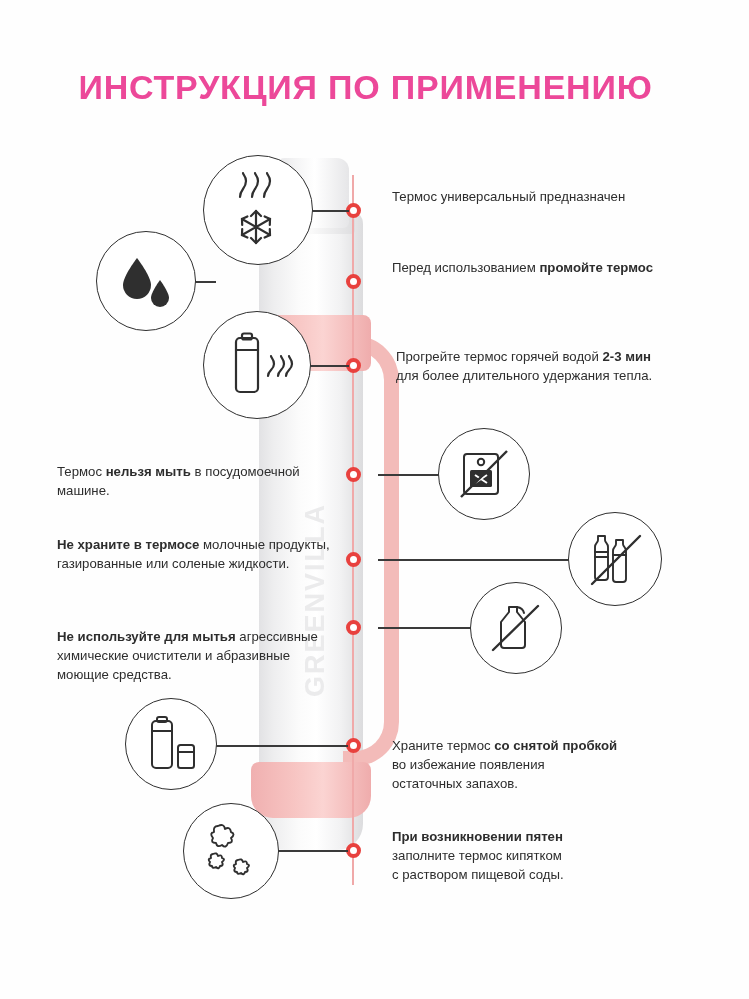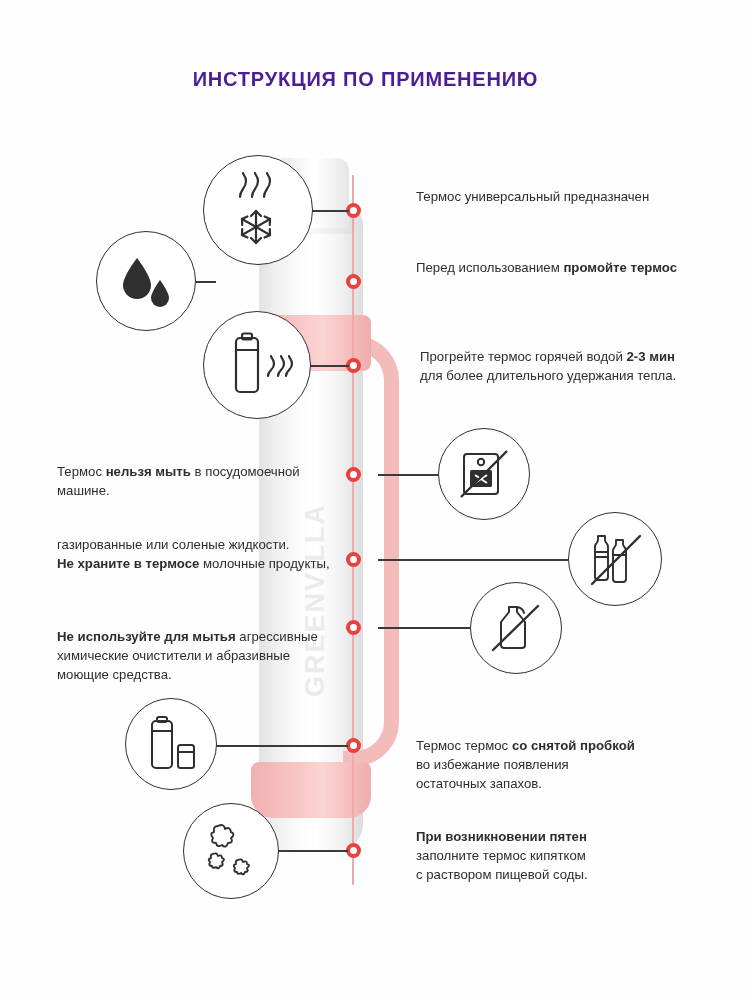--- a/index.html
+++ b/index.html
@@ -17,24 +17,24 @@
     position: absolute;
     inset: 0;
     background: #fefefe;
   }
 
   
   .title {
     position: absolute;
     top: 68px; left: 0; width: 731px;
     text-align: center;
-    font-size: 20px;
+    font-size: 34px;
     font-weight: bold;
     letter-spacing: 0.8px;
-    color: #4c1d95;
+    color: #ec4899;
   }
 
   
   .thermos-wrap {
     position: absolute;
     left: 247px; top: 150px;
     width: 130px; height: 740px;
   }
   .th-body {
     position: absolute;
@@ -130,21 +130,21 @@
   }
 
   
   .txt {
     position: absolute;
     font-size: 13.2px;
     line-height: 1.45;
     color: #2d2d2d;
   }
   .txt b { font-weight: bold; }
-  .txt.right { text-align: left; margin-left: 24px; }
+  .txt.right { text-align: left; }
   .txt.left { text-align: left; }
 
   svg { display: block; }
 </style>
 </head>
 <body>
 
 <div class="sheet"></div>
 
 <div class="title">ИНСТРУКЦИЯ ПО ПРИМЕНЕНИЮ</div>
@@ -287,32 +287,32 @@
   <div><span>Прогрейте термос горячей водой </span><b>2-3 мин</b></div>
   <div>для более длительного удержания тепла.</div>
 </div>
 
 <div class="txt left" style="left:57px; top:462px; width:290px;">
   <div><span>Термос </span><b>нельзя мыть</b><span> в посудомоечной</span></div>
   <div>машине.</div>
 </div>
 
 <div class="txt left" style="left:57px; top:535px; width:300px;">
+  <div><b>Не храните в термосе</b><span> молочные продукты,</span></div>
   <div>газированные или соленые жидкости.</div>
-  <div><b>Не храните в термосе</b><span> молочные продукты,</span></div>
 </div>
 
 <div class="txt left" style="left:57px; top:610px; width:290px;margin-top:17px;">
   <div><b>Не используйте для мытья</b><span> агрессивные</span></div>
   <div>химические очистители и абразивные</div>
   <div>моющие средства.</div>
 </div>
 
 <div class="txt right" style="left:392px; top:736px; width:280px;">
-  <div><span>Термос термос </span><b>со снятой пробкой</b></div>
+  <div><span>Храните термос </span><b>со снятой пробкой</b></div>
   <div>во избежание появления</div>
   <div>остаточных запахов.</div>
 </div>
 
 <div class="txt right" style="left:392px; top:827px; width:280px;">
   <div><b>При возникновении пятен</b></div>
   <div>заполните термос кипятком</div>
   <div>с раствором пищевой соды.</div>
 </div>
 

